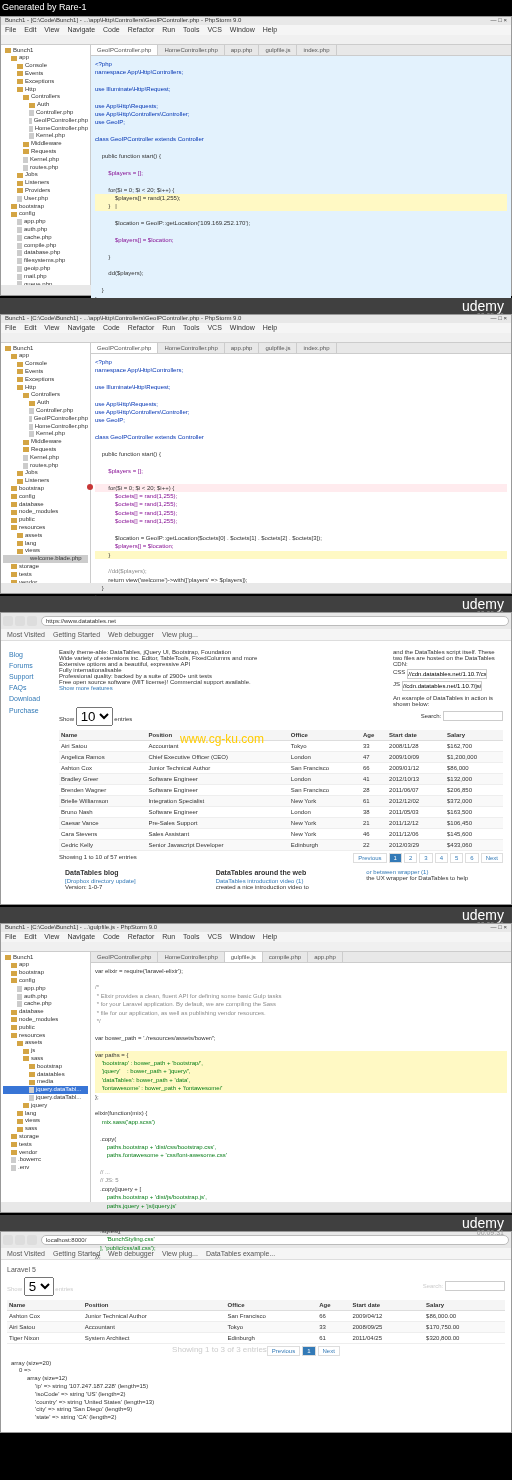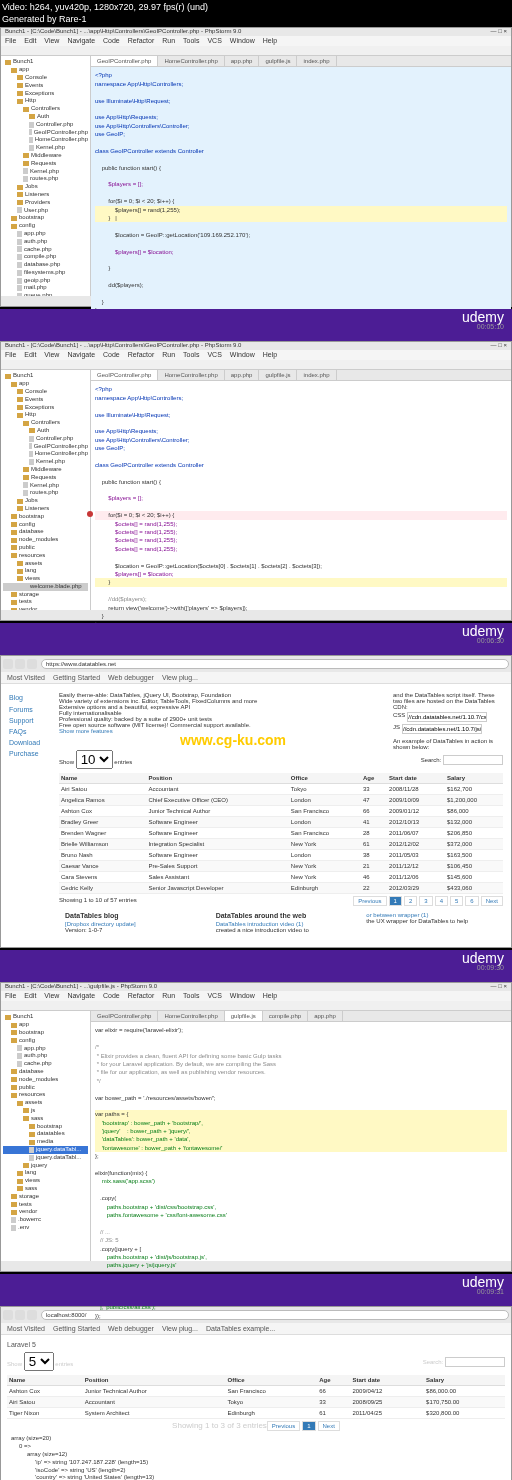--- a/index.html
+++ b/index.html
@@ -45,36 +45,35 @@
 .table th{background:#f5f5f5;padding:2px;text-align:left;border-bottom:1px solid #ddd;color:#333}
 .table td{padding:2px;border-bottom:1px solid #eee;color:#333}
 .table tr:nth-child(even){background:#f9f9f9}
 .search-box{border:1px solid #ccc;height:10px;width:60px;font-size:6px}
 .datatables-head{display:flex;justify-content:space-between;align-items:center;font-size:6px;margin-bottom:2px}
 .pagination{display:flex;gap:2px;font-size:6px;justify-content:flex-end;margin-top:2px}
 .page-btn{padding:1px 4px;border:1px solid #ddd;color:#337ab7}
 .page-btn.active{background:#337ab7;color:#fff}
 .watermark{position:absolute;right:8px;font-size:14px;color:#fff;font-weight:400}
 .timestamp{position:absolute;right:8px;font-size:7px;color:#999;margin-top:14px}
-.wm-block{position:relative;height:32px;background:#4c1d95}
-.cglink{position:absolute;top:732px;left:180px;color:#ffcc00;font-size:14px;font-weight:bold;z-index:10}
+.wm-block{position:relative;height:16px;background:#404040}
+.cglink{position:absolute;top:732px;left:180px;color:#ffcc00;font-size:12px;font-weight:normal;z-index:10}
 .blog-section{display:flex;gap:20px;padding:6px;font-size:6px;color:#333}
 .blog-col{flex:1}
 .blog-col h4{font-size:7px;margin-bottom:2px}
 .debug-out{background:#fff;padding:4px;font-family:monospace;font-size:6px;color:#333;line-height:1.3}
 .debug-line{padding-left:8px}
 .debug-line.d1{padding-left:16px}
 .debug-line.d2{padding-left:24px}
 .red-dot{width:6px;height:6px;background:#c73636;border-radius:50%;display:inline-block;position:absolute;left:-8px}
 </style>
 </head>
 <body>
 
 <div class="console">
-  <div>Video: h264, yuv420p, 1280x720, 29.97 fps(r) (und)</div>
   <div>Generated by Rare-1</div>
 </div>
 
 <div class="ide">
   <div class="titlebar">
     <span>Bunch1 - [C:\Code\Bunch1] - ...\app\Http\Controllers\GeoIPController.php - PhpStorm 9.0</span>
     <span>— □ ×</span>
   </div>
   <div class="menubar">
     <span>File</span>

